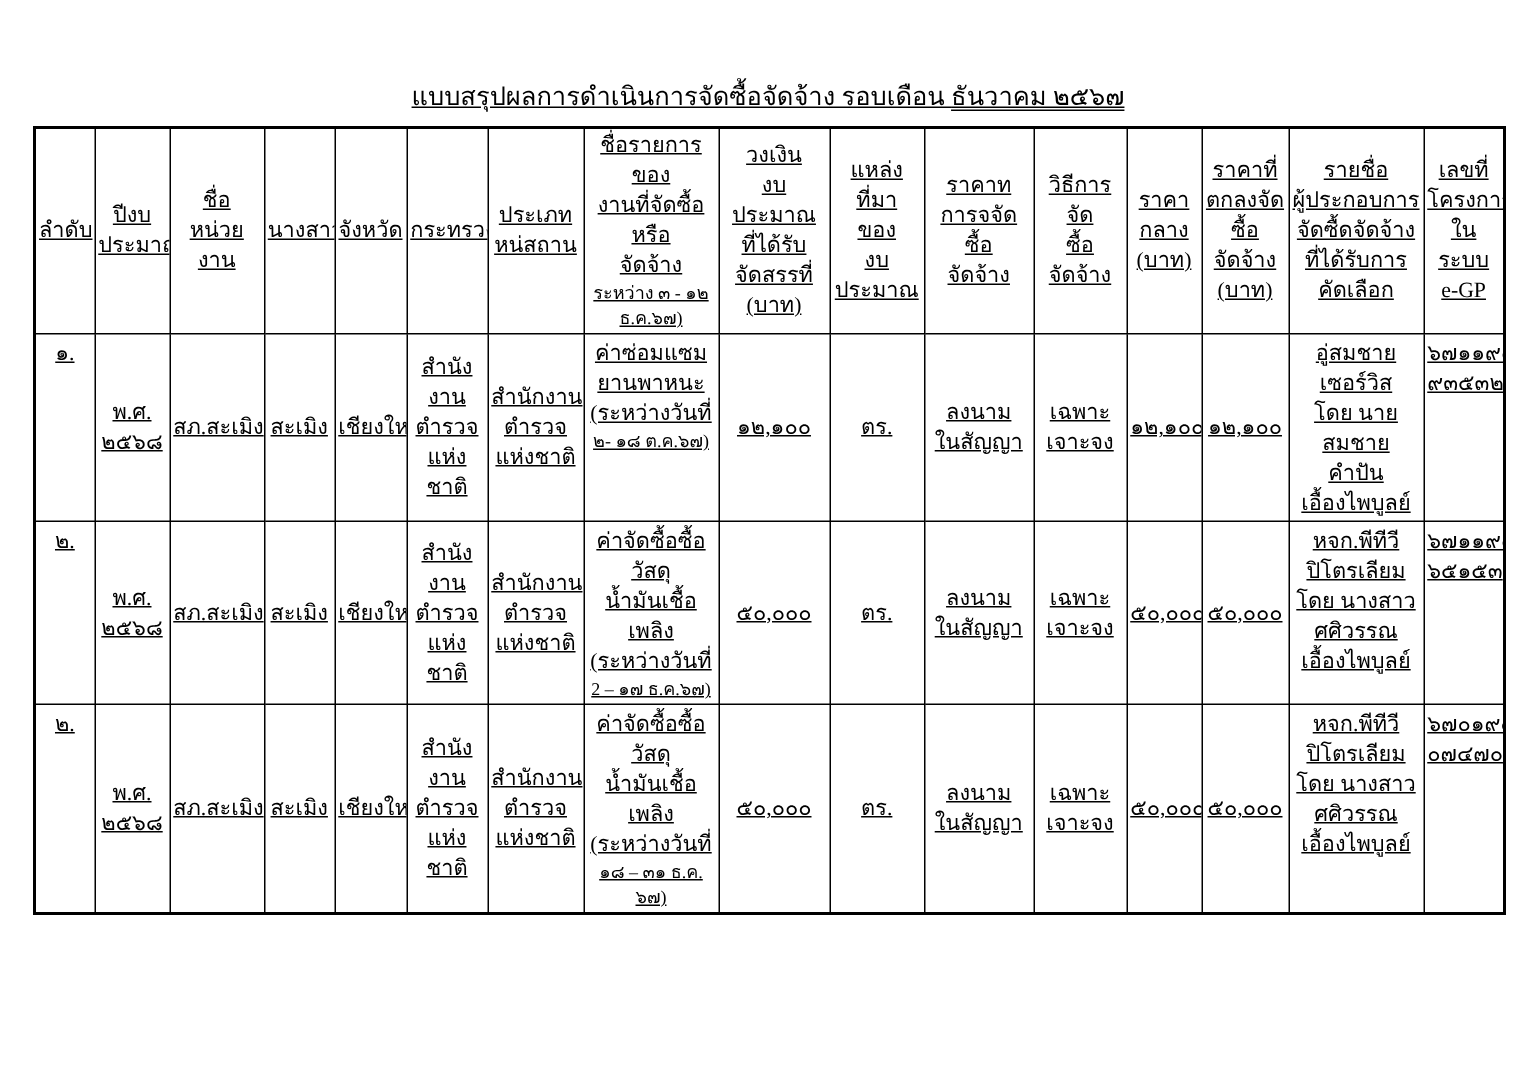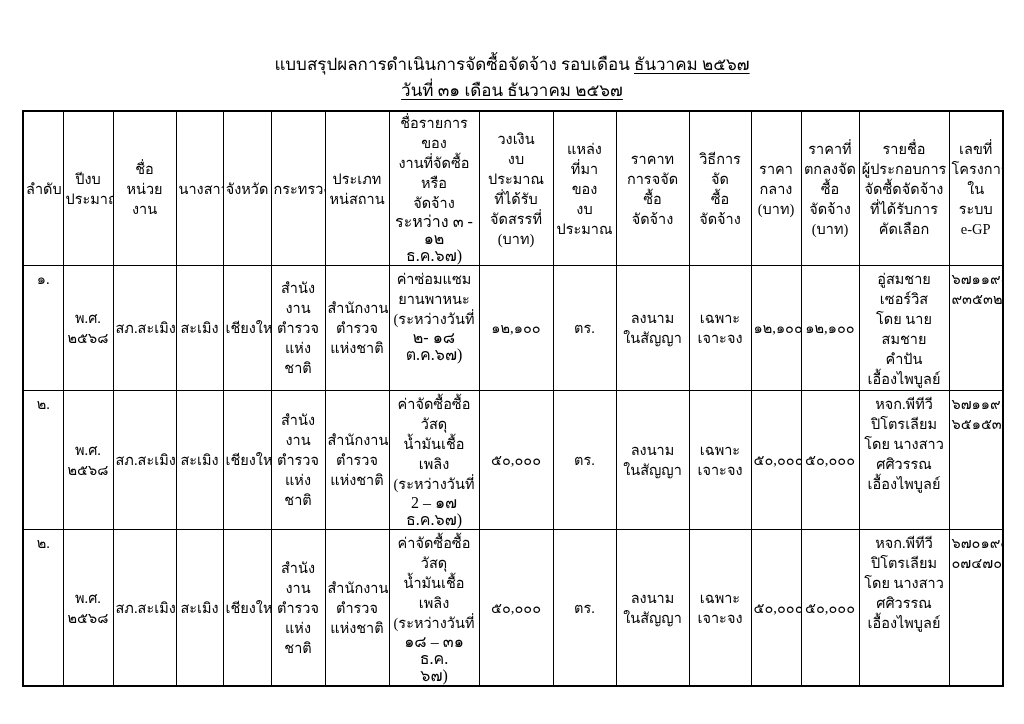--- a/index.html
+++ b/index.html
@@ -1,46 +1,45 @@
 <!DOCTYPE html>
 <html><head>
 <meta charset="utf-8">
 <style>
   html,body{margin:0;padding:0;background:#ffffff;}
   .page{
     position:relative;width:1024px;height:724px;background:#ffffff;
-    font-family:"Liberation Serif","DejaVu Serif",serif;color:#000;overflow:hidden;
+    font-family:"Liberation Serif","DejaVu Serif",serif;color:#000;overflow:hidden;text-decoration:underline;
   }
   .title-block{padding-top:52px;text-align:center;font-size:17px;line-height:26px;}
   .title-line{white-space:pre;}
   .u{text-decoration:underline;text-underline-offset:3px;}
   table.summary{
     border-collapse:collapse;table-layout:fixed;width:980px;margin:6px 0 0 22px;
     border:2px solid #000;
   }
   th,td{
     border:1px solid #000;padding:1px 2px;text-align:center;font-weight:normal;
     font-size:14.5px;line-height:20px;vertical-align:middle;overflow:hidden;
   }
   thead tr{height:105px;}
   tr.r0{height:78px;}
   tr.r1{height:84px;}
   tr.r2{height:103px;}
   .txt{white-space:pre-line;}
-  .small{font-size:16px;line-height:17px;}
+  .small{font-size:12px;line-height:17px;}
   .va-top{vertical-align:top;padding-top:3px;}
 </style>
 </head>
 <body>
 
 <div class="page">
 
   <div class="title-block">
     <div class="title-line"><span>แบบสรุปผลการดำเนินการจัดซื้อจัดจ้าง รอบเดือน </span><span class="u">ธันวาคม ๒๕๖๗</span></div>
-    <div class="title-line"><span class="u">วันที่ ๓๑ เดือน ธันวาคม ๒๕๖๗</span></div>
   </div>
 
   <table class="summary">
     <colgroup>
       <col style="width:40px">
         <col style="width:50px">
         <col style="width:63px">
         <col style="width:47px">
       <col style="width:48px">
         <col style="width:54px">

